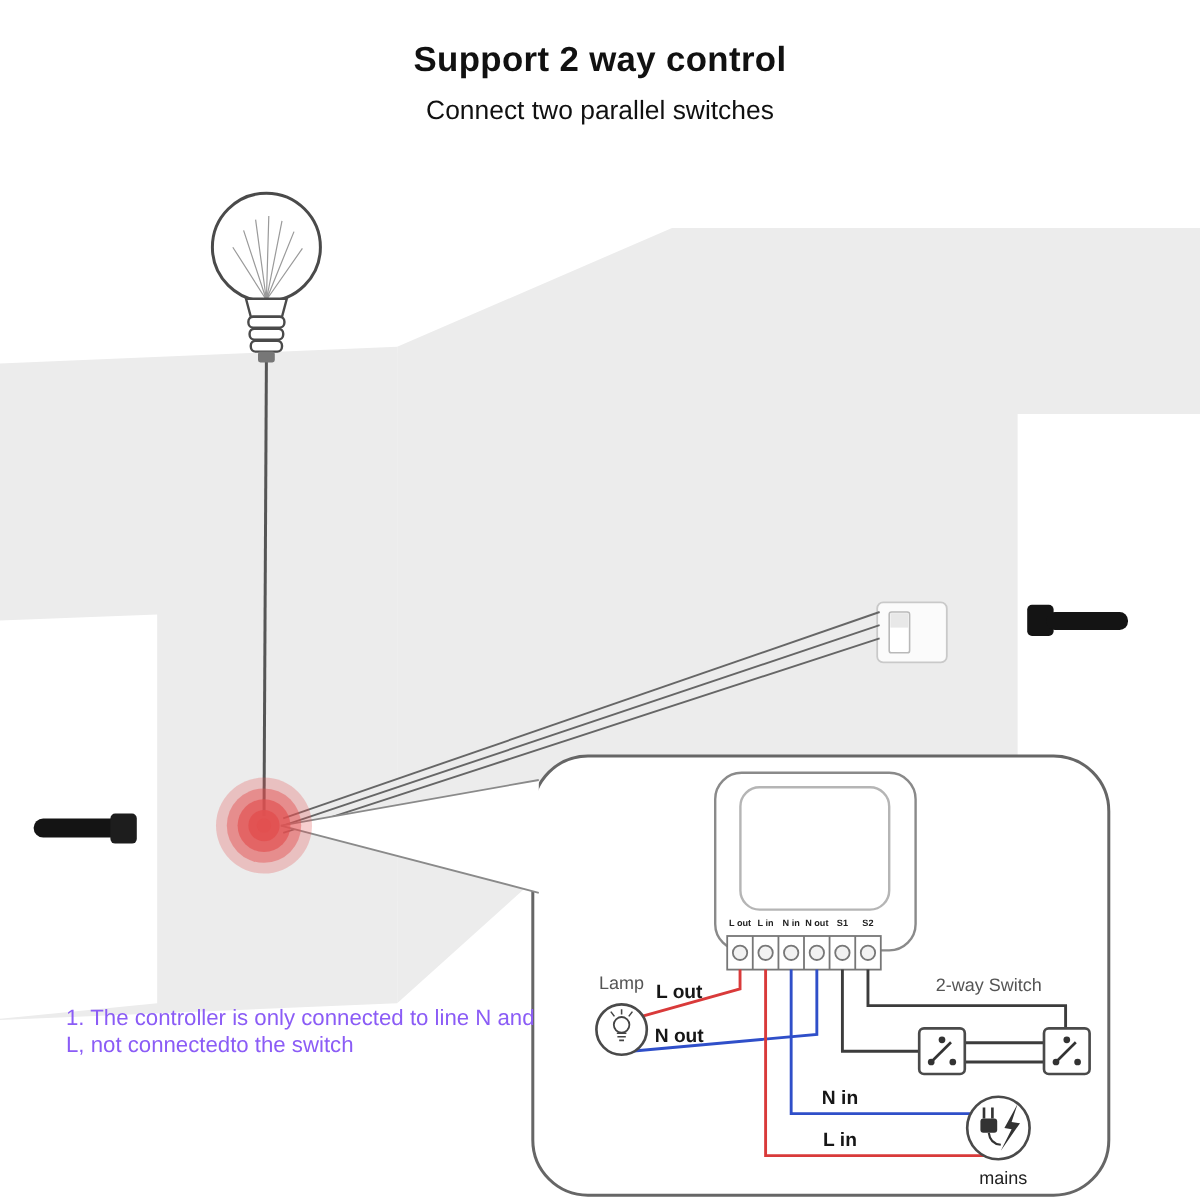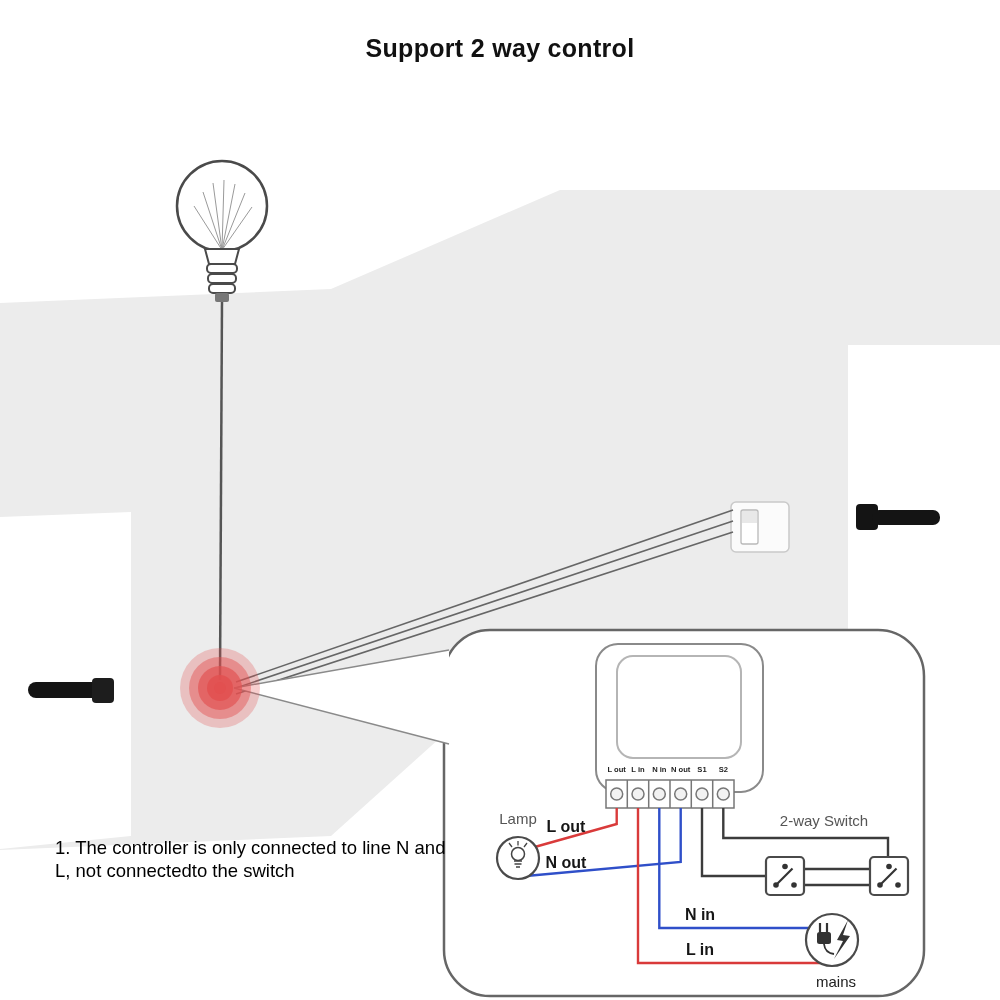--- a/index.html
+++ b/index.html
@@ -1,22 +1,22 @@
 <!DOCTYPE html>
 <html><head>
 <meta charset="utf-8">
 <style>
   * { margin:0; padding:0; box-sizing:border-box; }
   html,body { width:1000px; height:1000px; background:#fff; font-family:"Liberation Sans", sans-serif; }
   .page { position:relative; width:1000px; height:1000px; background:#fff; overflow:hidden; }
   .header { position:absolute; top:34px; left:0; width:1000px; text-align:center; }
-  .title { font-size:25px; font-weight:700; color:#111; letter-spacing:0.3px; }
+  .title { font-size:29px; font-weight:700; color:#111; letter-spacing:0.3px; }
   .subtitle { margin-top:12px; display:flex; justify-content:center; gap:30px; font-size:22px; color:#101010; }
   .scene { position:absolute; top:0; left:0; }
-  .notes { position:absolute; left:55px; top:836px; width:402px; font-size:18.5px; line-height:1.26; color:#000000; }
+  .notes { position:absolute; left:55px; top:836px; width:402px; font-size:18.5px; line-height:1.26; color:#8b5cf6; }
   .notes p { margin:0; }
   svg text { font-family:"Liberation Sans", sans-serif; }
   .lbl-bold { font-size:16px; font-weight:700; fill:#161616; }
   .lbl { font-size:15px; fill:#555; }
   .lbl-dark { font-size:15px; fill:#222; }
   .lbl-tiny { font-size:7.6px; font-weight:700; fill:#222; }
 </style>
 </head>
 <body>
 
@@ -146,20 +146,21 @@
         <path d="M824,944 q1,9 10,10" stroke="#333" stroke-width="1.8" fill="none"></path>
         <polygon points="848,920 837,940 843,941 834,959 850,936 843,935" fill="#333"></polygon>
       </g>
       <text class="lbl-dark" x="836" y="987" text-anchor="middle">mains</text>
     </g>
   </svg>
 
   <div class="header">
     <div class="title">Support 2 way control</div>
     <div class="subtitle">
+      <span>Connect two parallel switches</span>
     </div>
   </div>
 
   <div class="notes">
     <p>1. The controller is only connected to line N and L, not connectedto the switch</p>
   </div>
 
 </div>
 
 </body></html>

